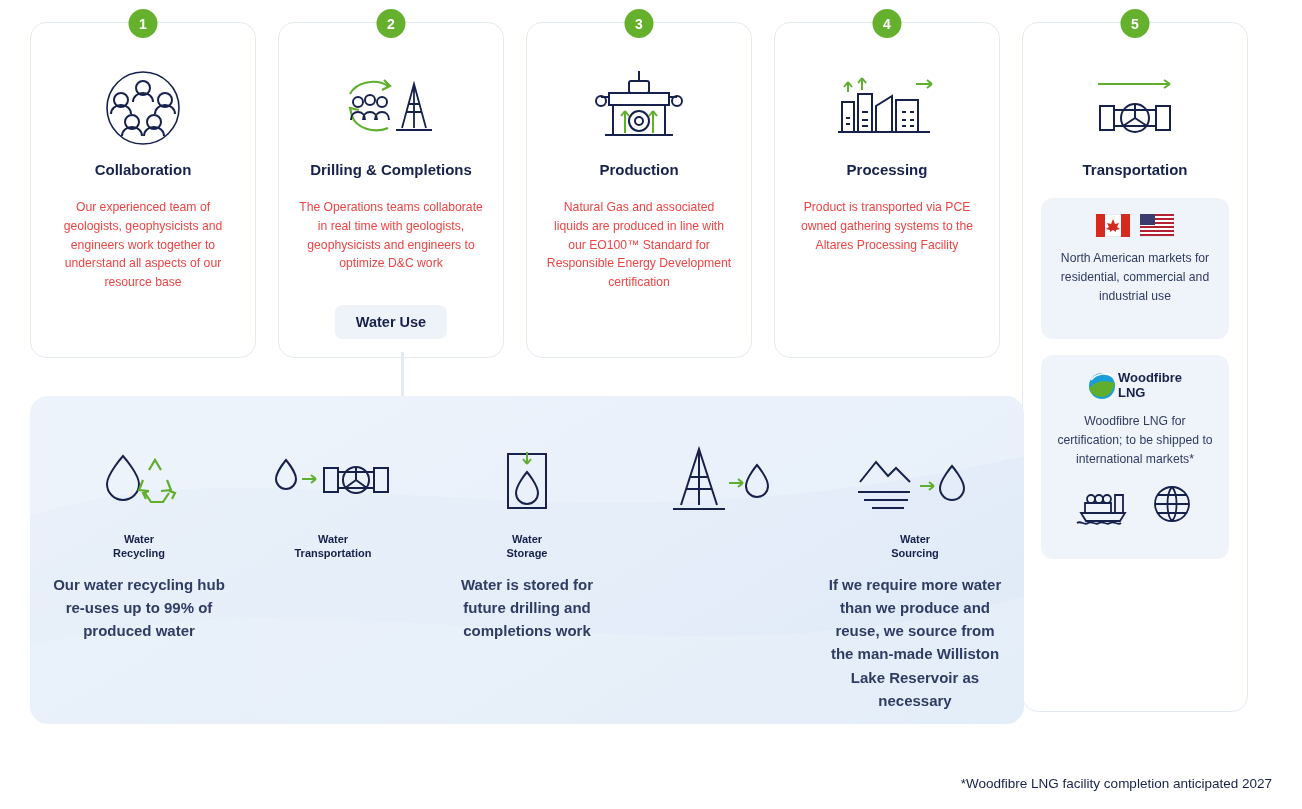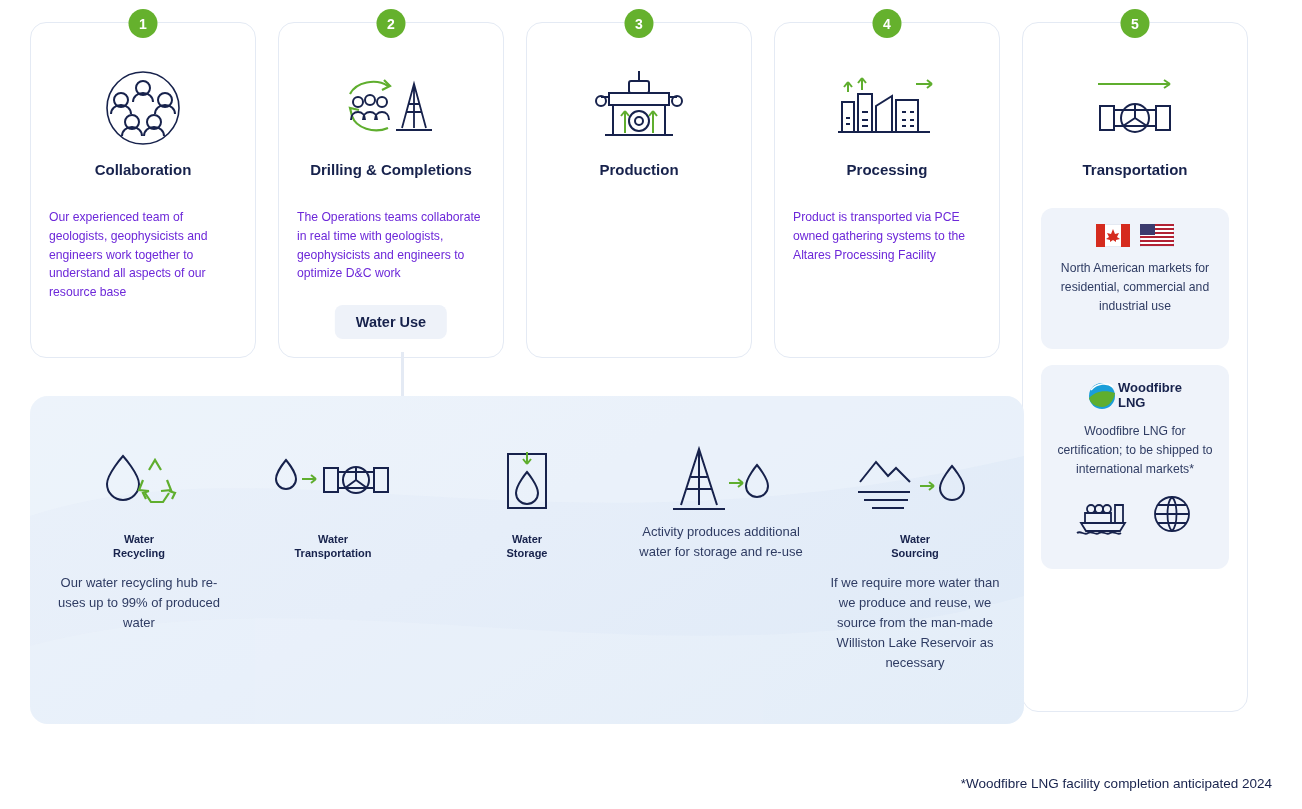--- a/index.html
+++ b/index.html
@@ -34,24 +34,24 @@
     font-size: 14px; font-weight: bold;
     display: flex; align-items: center; justify-content: center;
     line-height: 1;
   }
   .step-icon {
     height: 86px; display: flex; align-items: center; justify-content: center;
     margin-bottom: 10px;
   }
   .step-title {
     text-align: center; font-size: 15px; font-weight: bold;
-    color: #17224c; line-height: 1.25; margin-bottom: 28px;
+    color: #17224c; line-height: 1.25; margin-bottom: 18px;
   }
   .step-body {
-    font-size: 12.2px; line-height: 1.55; color: #6d28d9;
+    text-align: center; font-size: 12.2px; line-height: 1.55; color: #ef4444;
   }
 
   
   .waterpill {
     position: absolute; left: 50%; transform: translateX(-50%);
     bottom: 18px;
     background: #eef2f9; color: #17224c;
     font-size: 14.5px; font-weight: bold;
     padding: 9px 21px; border-radius: 8px;
     white-space: nowrap;
@@ -74,21 +74,21 @@
   .wrow {
     position: relative; display: flex; height: 100%;
     padding: 44px 12px 20px;
   }
   .witem { flex: 1; padding: 0 10px; }
   .w-icon { height: 82px; display: flex; align-items: center; justify-content: center; }
   .w-title {
     text-align: center; font-size: 11px; font-weight: bold; color: #17224c;
     line-height: 1.3; margin-top: 10px; margin-bottom: 12px; white-space: pre-line;
   }
-  .w-body { text-align: center; font-size: 13px; line-height: 1.55; color: #2f3c63; }
+  .w-body { text-align: center; font-size: 15px; line-height: 1.55; color: #2f3c63; font-weight: bold; }
 
   
   .subcard {
     background: #eff3fa; border-radius: 12px;
     padding: 16px 14px 34px; margin-top: 16px;
   }
   .flags { display: flex; justify-content: center; gap: 10px; margin-bottom: 12px; }
   .sub-body { text-align: center; font-size: 12.2px; line-height: 1.55; color: #2f3c63; }
   .wf-logo { display: flex; align-items: center; justify-content: center; gap: 2px; margin-bottom: 12px; }
   .wf-name { font-size: 13px; font-weight: bold; color: #17224c; line-height: 1.1; }
@@ -161,20 +161,21 @@
           <circle cx="14" cy="34" r="5"></circle>
             <circle cx="90" cy="34" r="5"></circle>
           <path d="M26 38v30M78 38v30M18 68h68"></path>
           <circle cx="52" cy="54" r="10" stroke-width="2"></circle>
           <circle cx="52" cy="54" r="4"></circle>
           <path d="M38 66V44M38 44l-4 5M38 44l4 5" stroke="#5fae2e" stroke-width="2"></path>
           <path d="M66 66V44M66 44l-4 5M66 44l4 5" stroke="#5fae2e" stroke-width="2"></path>
         </svg>
       </div>
       <div class="step-title">Production</div>
+      <div class="step-body">Natural Gas and associated liquids are produced in line with our EO100™ Standard for Responsible Energy Development certification</div>
     </div>
 
     <div class="step">
       <div class="badge">4</div>
       <div class="step-icon">
         <svg width="110" height="80" viewBox="0 0 110 80" fill="none" stroke="#17224c" stroke-width="2">
           <path d="M16 24v-10M16 14l-4 5M16 14l4 5" stroke="#5fae2e"></path>
           <path d="M30 22v-12M30 10l-4 5M30 10l4 5" stroke="#5fae2e"></path>
           <path d="M84 16h16M100 16l-5-4M100 16l-5 4" stroke="#5fae2e"></path>
           <path d="M10 64V34h12v30M26 64V26h14v38"></path>
@@ -305,45 +306,45 @@
       <div class="witem">
         <div class="w-icon">
           <svg width="70" height="70" viewBox="0 0 70 70" fill="none" stroke="#17224c" stroke-width="2">
             <path d="M16 8h38v54H16z"></path>
             <path d="M35 6v12M35 18l-4-5M35 18l4-5" stroke="#5fae2e"></path>
             <path d="M35 26c0 0-11 13-11 21a11 11 0 0022 0C46 39 35 26 35 26z"></path>
           </svg>
         </div>
         <div class="w-title">Water
 Storage</div>
+        <div class="w-body">Water is stored for future drilling and completions work</div>
       </div>
 
       <div class="witem">
         <div class="w-icon">
           <svg width="112" height="76" viewBox="0 0 112 76" fill="none" stroke="#17224c" stroke-width="2">
             <path d="M34 6v56M16 62L34 6l18 56M22 46h24M26 34h16"></path>
             <path d="M8 66h52"></path>
             <path d="M64 40h14M78 40l-5-4M78 40l-5 4" stroke="#5fae2e"></path>
             <path d="M92 22c0 0-11 13-11 21a11 11 0 0022 0C103 35 92 22 92 22z"></path>
           </svg>
         </div>
-        <div class="w-body">Activity produces additional water for storage and re-use</div>
       </div>
 
       <div class="witem">
         <div class="w-icon">
           <svg width="126" height="70" viewBox="0 0 126 70" fill="none" stroke="#17224c" stroke-width="2">
             <path d="M8 36l16-20 12 14 8-8 14 14"></path>
             <path d="M6 46h52M12 54h44M20 62h32"></path>
             <path d="M68 40h14M82 40l-5-4M82 40l-5 4" stroke="#5fae2e"></path>
             <path d="M100 20c0 0-12 14-12 22a12 12 0 0024 0C112 34 100 20 100 20z"></path>
           </svg>
         </div>
         <div class="w-title">Water
 Sourcing</div>
         <div class="w-body">If we require more water than we produce and reuse, we source from the man-made Williston Lake Reservoir as necessary</div>
       </div>
 
     </div>
   </div>
 
-  <div class="footnote">*Woodfibre LNG facility completion anticipated 2024</div>
+  <div class="footnote">*Woodfibre LNG facility completion anticipated 2027</div>
 </div>
 
 </body></html>

